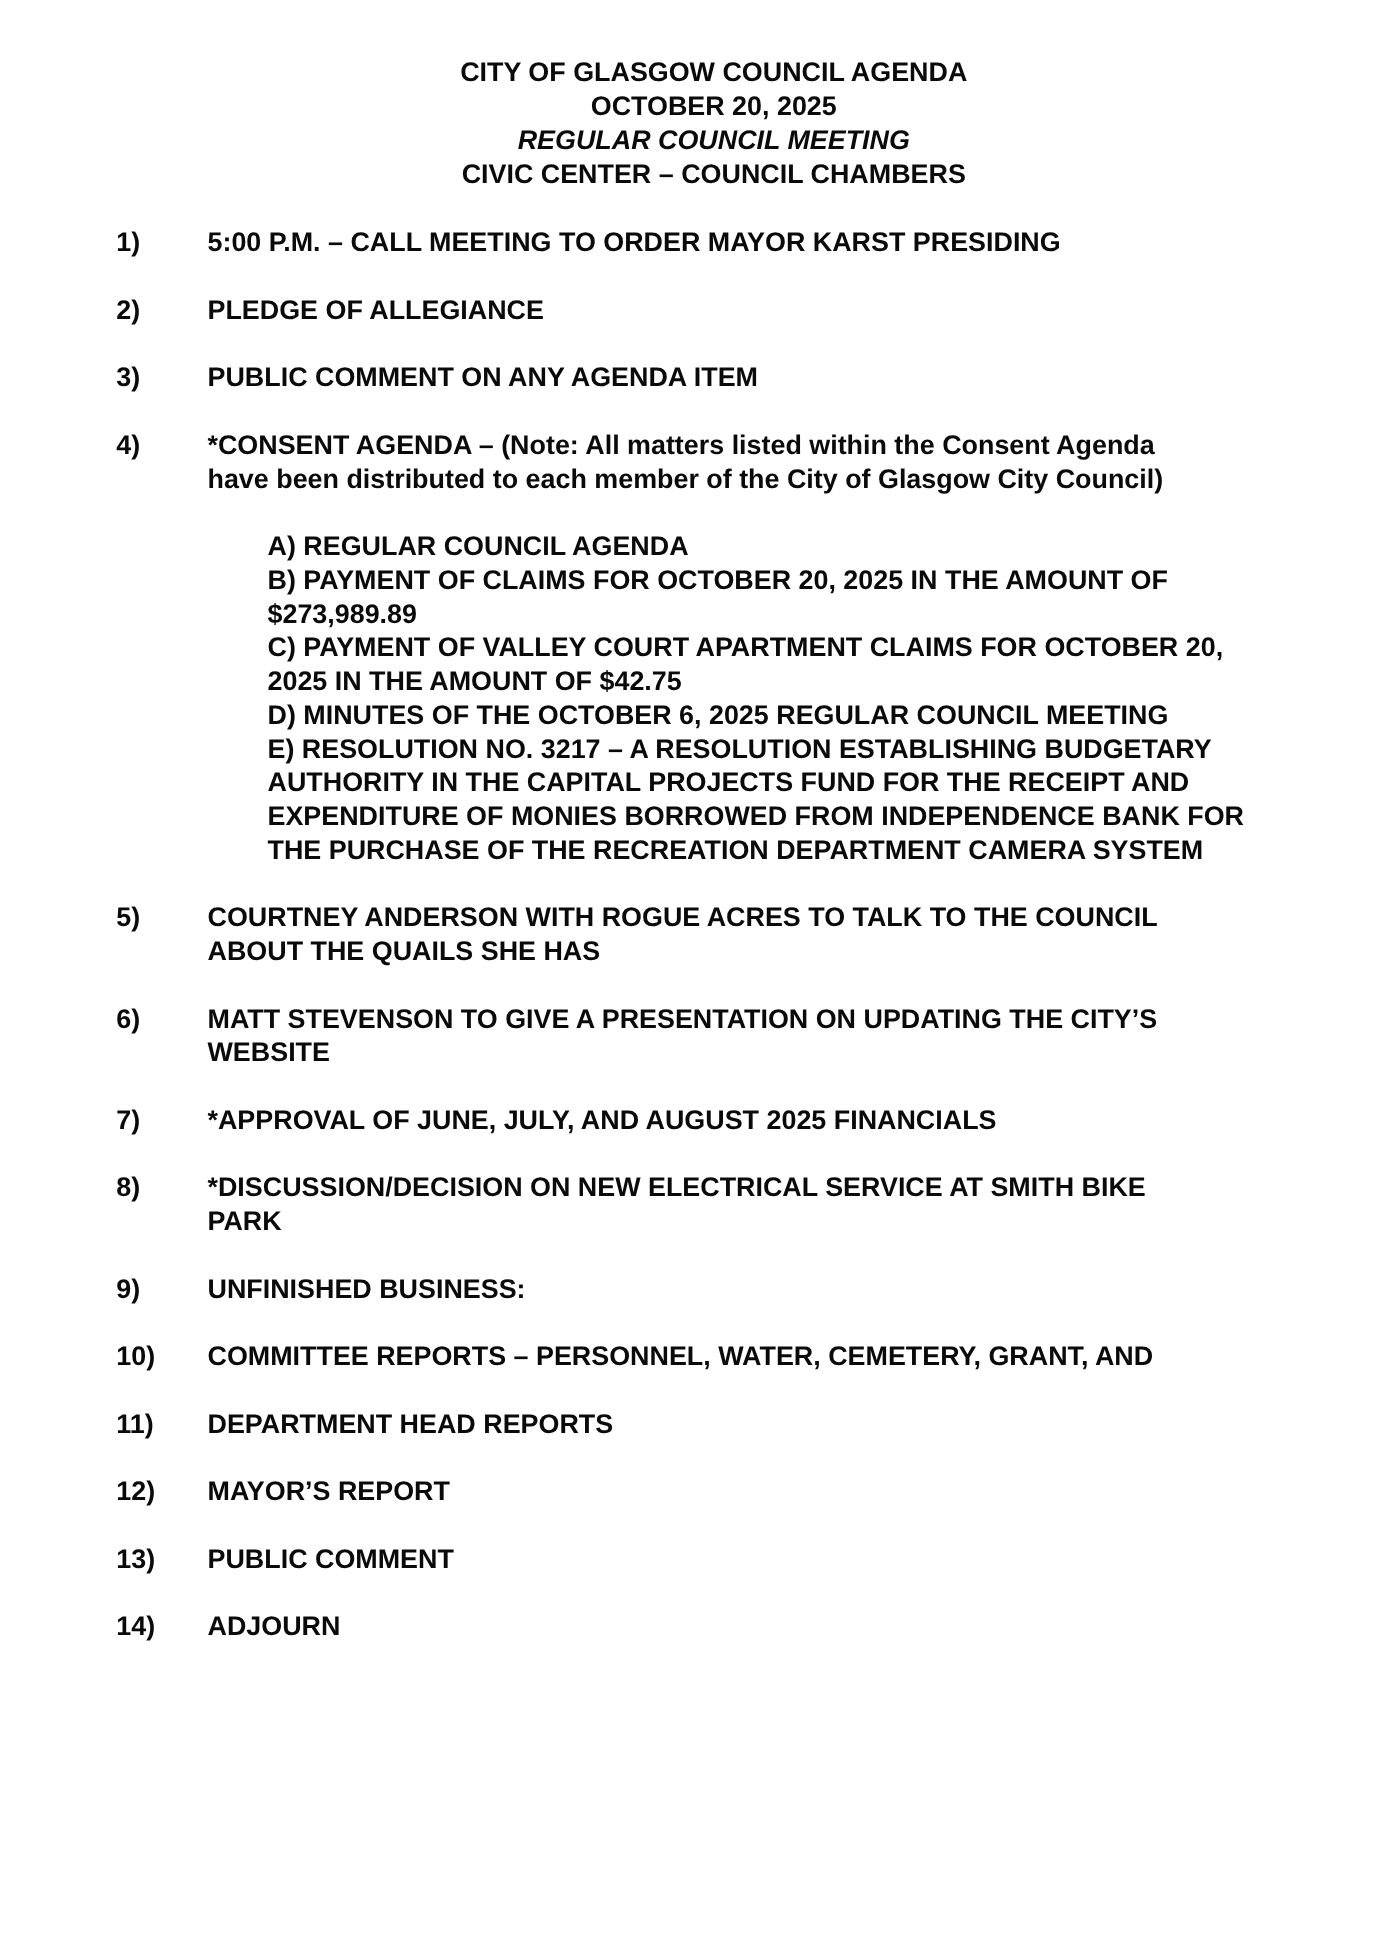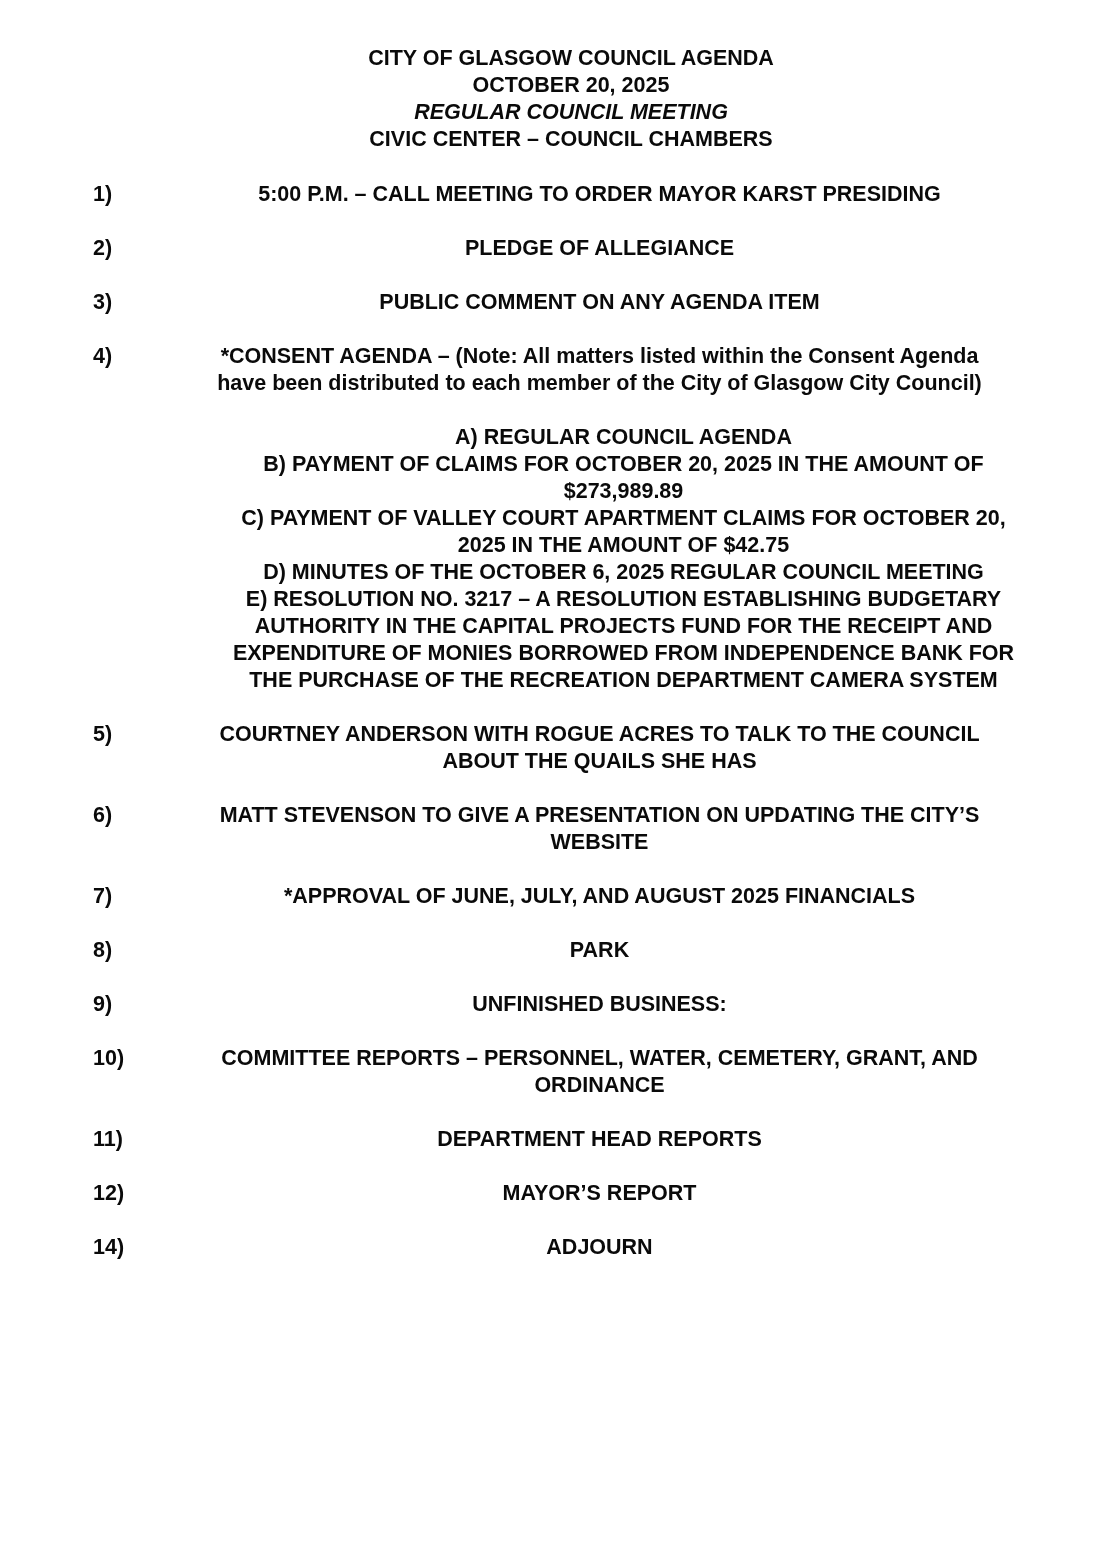--- a/index.html
+++ b/index.html
@@ -47,21 +47,21 @@
     }
     .num {
       width: 73px;
       flex: 0 0 73px;
       white-space: nowrap;
     }
     .body {
       flex: 1;
       width: 867px;
     }
-    .line { white-space: nowrap; height: 27px; text-align: center; }
+    .line { white-space: nowrap; height: 27px; }
     .sublist {
       margin-top: 27px;
       margin-left: 48px;
     }
   </style>
 </head>
 <body>
 
 <div class="page">
   <div class="header">
@@ -125,48 +125,54 @@
       </div>
       <div class="item">
         <div class="num">7)</div>
         <div class="body">
           <div class="line">*APPROVAL OF JUNE, JULY, AND AUGUST 2025 FINANCIALS</div>
         </div>
       </div>
       <div class="item">
         <div class="num">8)</div>
         <div class="body">
+          <div class="line">*DISCUSSION/DECISION ON NEW ELECTRICAL SERVICE AT SMITH BIKE</div>
           <div class="line">PARK</div>
         </div>
       </div>
       <div class="item">
         <div class="num">9)</div>
         <div class="body">
           <div class="line">UNFINISHED BUSINESS:</div>
         </div>
       </div>
       <div class="item">
         <div class="num">10)</div>
         <div class="body">
           <div class="line">COMMITTEE REPORTS – PERSONNEL, WATER, CEMETERY, GRANT, AND</div>
-          <div class="line">ORDINANCE</div>
         </div>
       </div>
       <div class="item">
         <div class="num">11)</div>
         <div class="body">
           <div class="line">DEPARTMENT HEAD REPORTS</div>
         </div>
       </div>
       <div class="item">
         <div class="num">12)</div>
         <div class="body">
           <div class="line">MAYOR’S REPORT</div>
         </div>
       </div>
       <div class="item">
+        <div class="num">13)</div>
+        <div class="body">
+          <div class="line">PUBLIC COMMENT</div>
+        </div>
+      </div>
+      <div class="item">
         <div class="num">14)</div>
         <div class="body">
           <div class="line">ADJOURN</div>
         </div>
       </div>
     </div>
 </div>
 
 </body></html>

